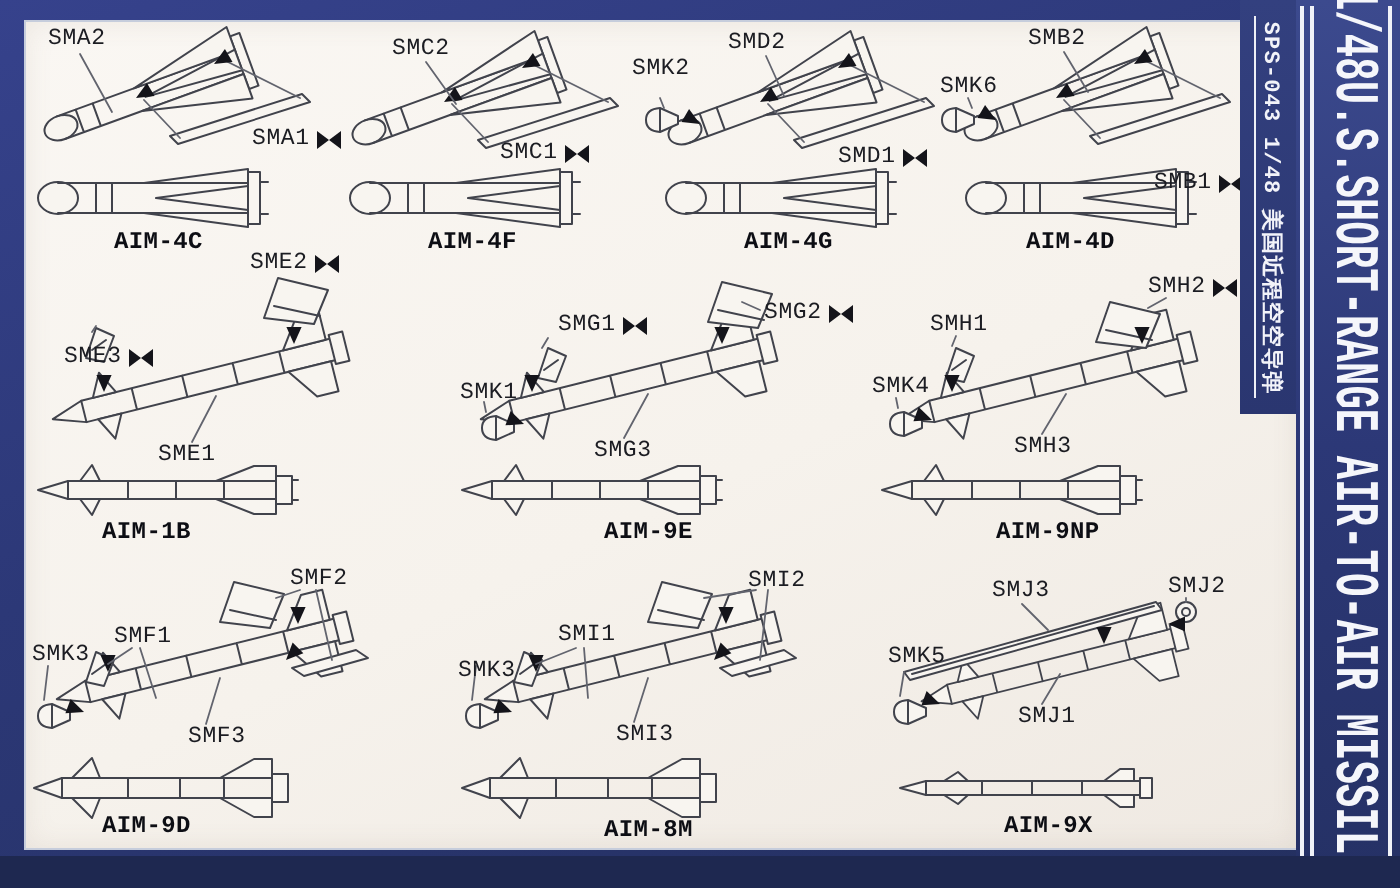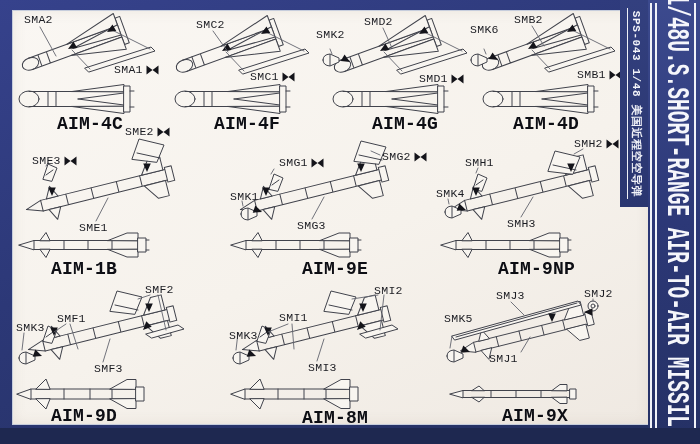--- a/index.html
+++ b/index.html
@@ -9,21 +9,21 @@
   .sheet{position:absolute;left:12px;top:10px;width:638px;height:415px;
          background:linear-gradient(155deg,#faf7f3 0%,#f6f2ec 55%,#efe9e2 100%);
          border:1px solid #c6cddc;box-sizing:border-box;
          box-shadow:inset 0 0 14px rgba(120,100,80,.10);}
   .art{position:absolute;left:0;top:0;width:700px;height:444px;
        stroke:#41434c;fill:none;stroke-width:1;stroke-linejoin:round;stroke-linecap:round;}
   .art .f{fill:#f8f5f0;}
   .art .ld{stroke:#62646e;stroke-width:.9;}
   .plabel{position:absolute;font-size:11.5px;letter-spacing:.3px;color:#1b1c22;
           white-space:nowrap;display:flex;align-items:center;gap:3px;line-height:1;}
-  .mname{position:absolute;font-size:18px;font-weight:700;letter-spacing:.2px;
+  .mname{position:absolute;font-size:12px;font-weight:700;letter-spacing:.2px;
          color:#0d0e14;white-space:nowrap;line-height:1;}
   .bowtie{display:inline-flex;}
   .strip{position:absolute;left:620px;top:0;width:28px;height:207px;
          background:linear-gradient(180deg,#33407f,#2a3670);}
   .strip-line{position:absolute;left:6.5px;top:8px;width:1.6px;height:191px;background:#eef0f6;}
   .strip-text{position:absolute;left:58%;top:50%;transform:translate(-50%,-50%) rotate(90deg);
               transform-origin:center;white-space:nowrap;color:#f2f3f9;
               font-size:11px;font-weight:700;letter-spacing:.6px;}
   .band{position:absolute;left:648px;top:0;width:52px;height:444px;
         background:linear-gradient(180deg,#3c4a8e 0%,#2c3877 50%,#253165 100%);}
@@ -213,21 +213,21 @@
       <use href="#arr" transform="translate(584,312) rotate(90)"></use>
       <use href="#arr" transform="translate(470,352) rotate(-70)"></use>
       <use href="#aim9x-side" x="446" y="382"></use>
       <path class="ld" d="M511,302 L524,315 M593,299 L593,301 M452,336 L450,348 M521,352 L530,337"></path>
     </g>
   </svg>
 
   <div class="plabel" style="left:24px;top:14px">
       <span>SMA2</span>
     </div>
-  <div class="plabel" style="left:114px;top:64px">
+  <div class="plabel" style="left:126px;top:64px">
       <span>SMA1</span>
       <span class="bowtie">
         <svg width="13" height="10" viewBox="0 0 13 10">
           <polygon points="0.5,0.5 0.5,9.5 6.5,5" fill="#14141a"></polygon>
           <polygon points="12.5,0.5 12.5,9.5 6.5,5" fill="#14141a"></polygon>
         </svg>
       </span>
     </div>
   <div class="mname" style="left:57px;top:115px">AIM-4C</div>
 
@@ -255,47 +255,47 @@
       <span>SMD1</span>
       <span class="bowtie">
         <svg width="13" height="10" viewBox="0 0 13 10">
           <polygon points="0.5,0.5 0.5,9.5 6.5,5" fill="#14141a"></polygon>
           <polygon points="12.5,0.5 12.5,9.5 6.5,5" fill="#14141a"></polygon>
         </svg>
       </span>
     </div>
   <div class="mname" style="left:372px;top:115px">AIM-4G</div>
 
-  <div class="plabel" style="left:470px;top:24px">
+  <div class="plabel" style="left:470px;top:38px">
       <span>SMK6</span>
     </div>
   <div class="plabel" style="left:514px;top:14px">
       <span>SMB2</span>
     </div>
-  <div class="plabel" style="left:577px;top:69px">
+  <div class="plabel" style="left:577px;top:86px">
       <span>SMB1</span>
       <span class="bowtie">
         <svg width="13" height="10" viewBox="0 0 13 10">
           <polygon points="0.5,0.5 0.5,9.5 6.5,5" fill="#14141a"></polygon>
           <polygon points="12.5,0.5 12.5,9.5 6.5,5" fill="#14141a"></polygon>
         </svg>
       </span>
     </div>
   <div class="mname" style="left:513px;top:115px">AIM-4D</div>
 
   <div class="plabel" style="left:125px;top:126px">
       <span>SME2</span>
       <span class="bowtie">
         <svg width="13" height="10" viewBox="0 0 13 10">
           <polygon points="0.5,0.5 0.5,9.5 6.5,5" fill="#14141a"></polygon>
           <polygon points="12.5,0.5 12.5,9.5 6.5,5" fill="#14141a"></polygon>
         </svg>
       </span>
     </div>
-  <div class="plabel" style="left:32px;top:155px">
+  <div class="plabel" style="left:32px;top:173px">
       <span>SME3</span>
       <span class="bowtie">
         <svg width="13" height="10" viewBox="0 0 13 10">
           <polygon points="0.5,0.5 0.5,9.5 6.5,5" fill="#14141a"></polygon>
           <polygon points="12.5,0.5 12.5,9.5 6.5,5" fill="#14141a"></polygon>
         </svg>
       </span>
     </div>
   <div class="plabel" style="left:79px;top:222px">
       <span>SME1</span>
@@ -375,24 +375,24 @@
       <span>SMI3</span>
     </div>
   <div class="mname" style="left:302px;top:409px">AIM-8M</div>
 
   <div class="plabel" style="left:496px;top:290px">
       <span>SMJ3</span>
     </div>
   <div class="plabel" style="left:584px;top:288px">
       <span>SMJ2</span>
     </div>
-  <div class="plabel" style="left:444px;top:313px">
+  <div class="plabel" style="left:444px;top:323px">
       <span>SMK5</span>
     </div>
-  <div class="plabel" style="left:489px;top:353px">
+  <div class="plabel" style="left:509px;top:353px">
       <span>SMJ1</span>
     </div>
   <div class="mname" style="left:502px;top:407px">AIM-9X</div>
 
   <div class="strip">
     <div class="strip-line"></div>
     <div class="strip-text">SPS-043 1/48 美国近程空空导弹</div>
   </div>
 
   <div class="band">

